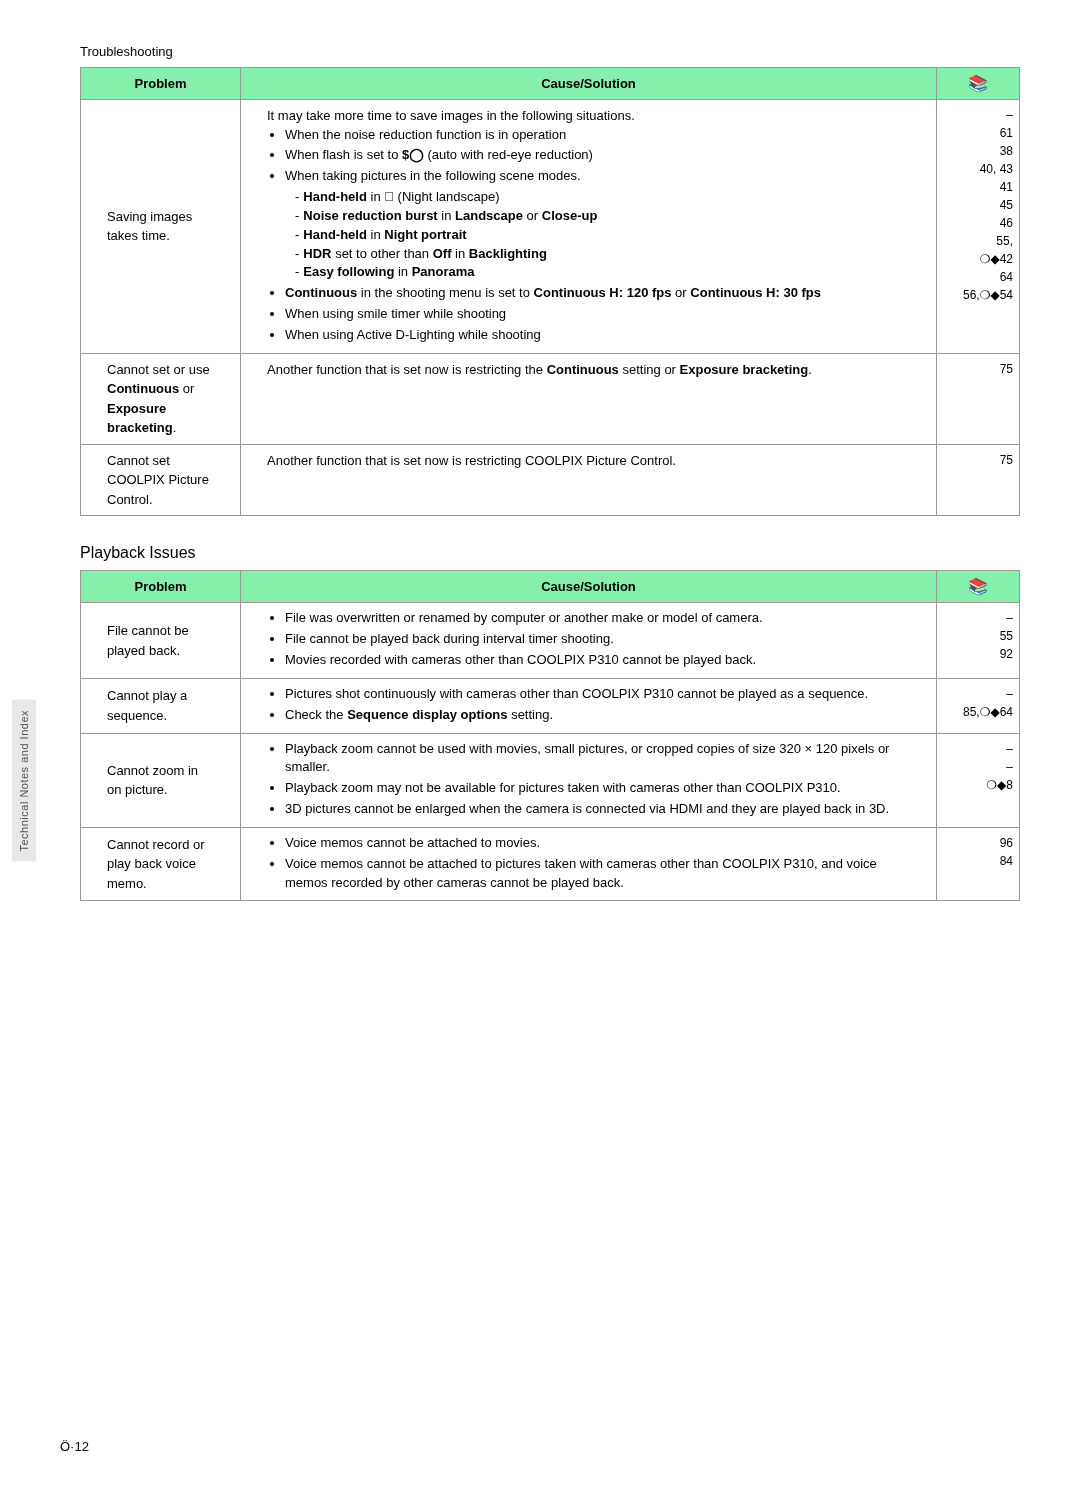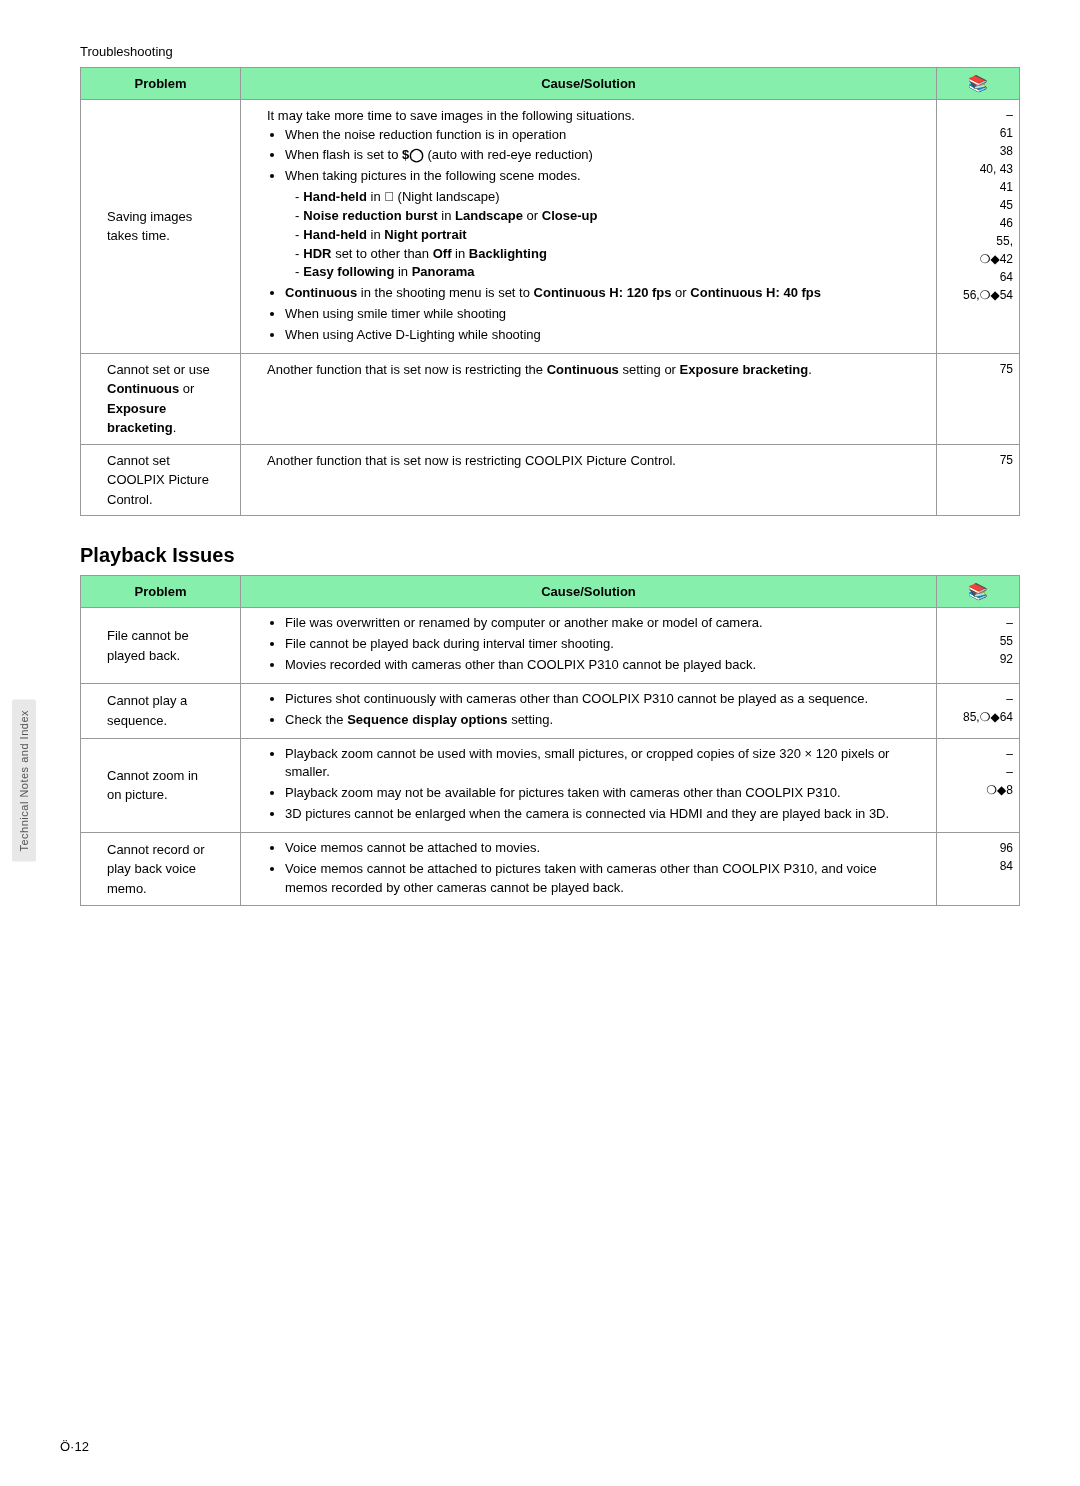--- a/index.html
+++ b/index.html
@@ -15,22 +15,22 @@
     }
 
     h2.section-title {
       font-size: 13px;
       font-weight: normal;
       margin-bottom: 8px;
       margin-top: 4px;
     }
 
     h2.playback-title {
-      font-size: 20px;
-      font-weight: bold;
+      font-size: 16px;
+      font-weight: normal;
       margin-top: 28px;
       margin-bottom: 8px;
     }
 
     table {
       width: 100%;
       border-collapse: collapse;
       margin-bottom: 6px;
     }
 
@@ -159,21 +159,21 @@
               <div>
                   <span class="dash">-</span>
                   <span><strong>HDR</strong> set to other than <strong>Off</strong> in <strong>Backlighting</strong></span>
                 </div>
               <div>
                   <span class="dash">-</span>
                   <span><strong>Easy following</strong> in <strong>Panorama</strong></span>
                 </div>
             </div>
           </li>
-          <li><strong>Continuous</strong> in the shooting menu is set to <strong>Continuous H: 120 fps</strong> or <strong>Continuous H: 40 fps</strong></li>
+          <li><strong>Continuous</strong> in the shooting menu is set to <strong>Continuous H: 120 fps</strong> or <strong>Continuous H: 30 fps</strong></li>
           <li>When using smile timer while shooting</li>
           <li>When using Active D-Lighting while shooting</li>
         </ul>
       </td>
       <td class="ref-cell">
         –<br>61<br>38<br>40, 43<br>41<br>45<br>46<br>55,<br>❍◆42<br>64<br>56,❍◆54
       </td>
     </tr>
 
     <tr>

